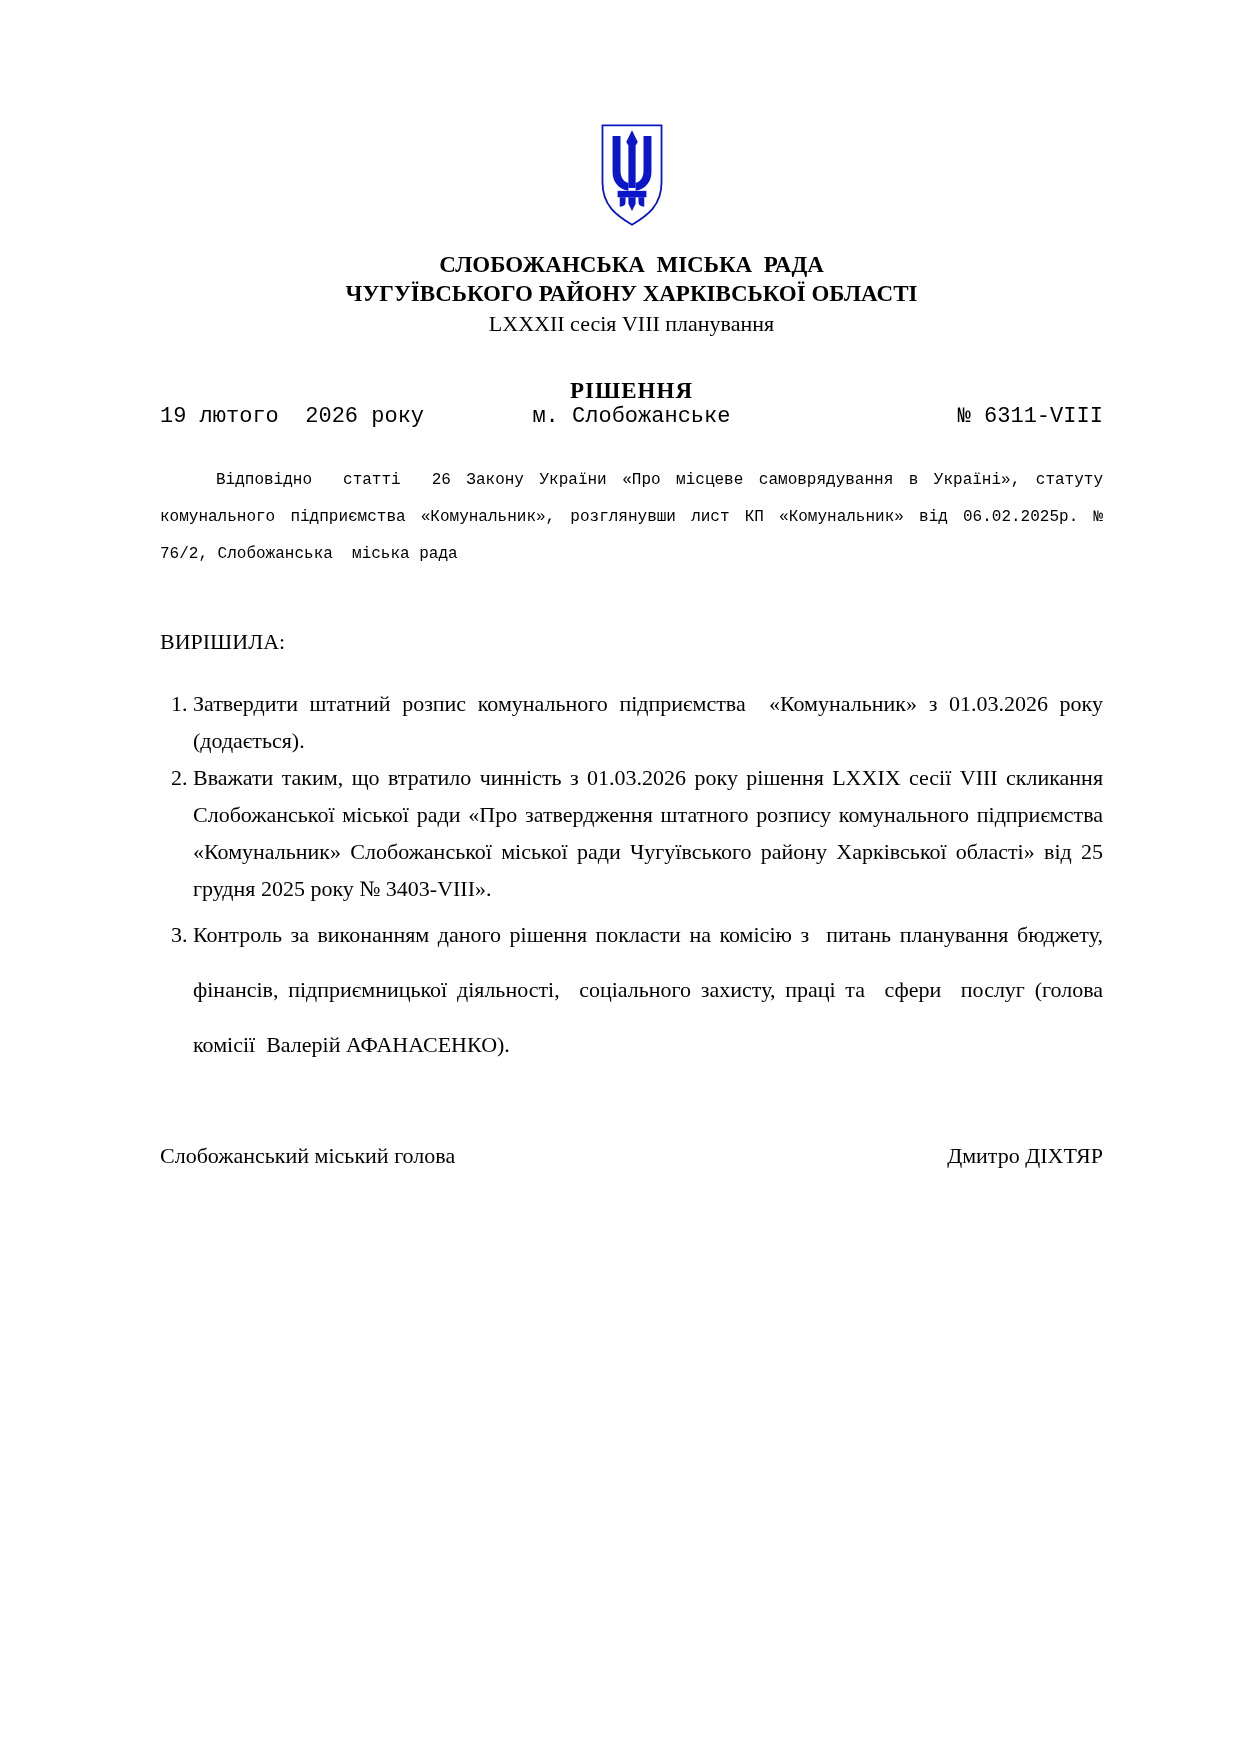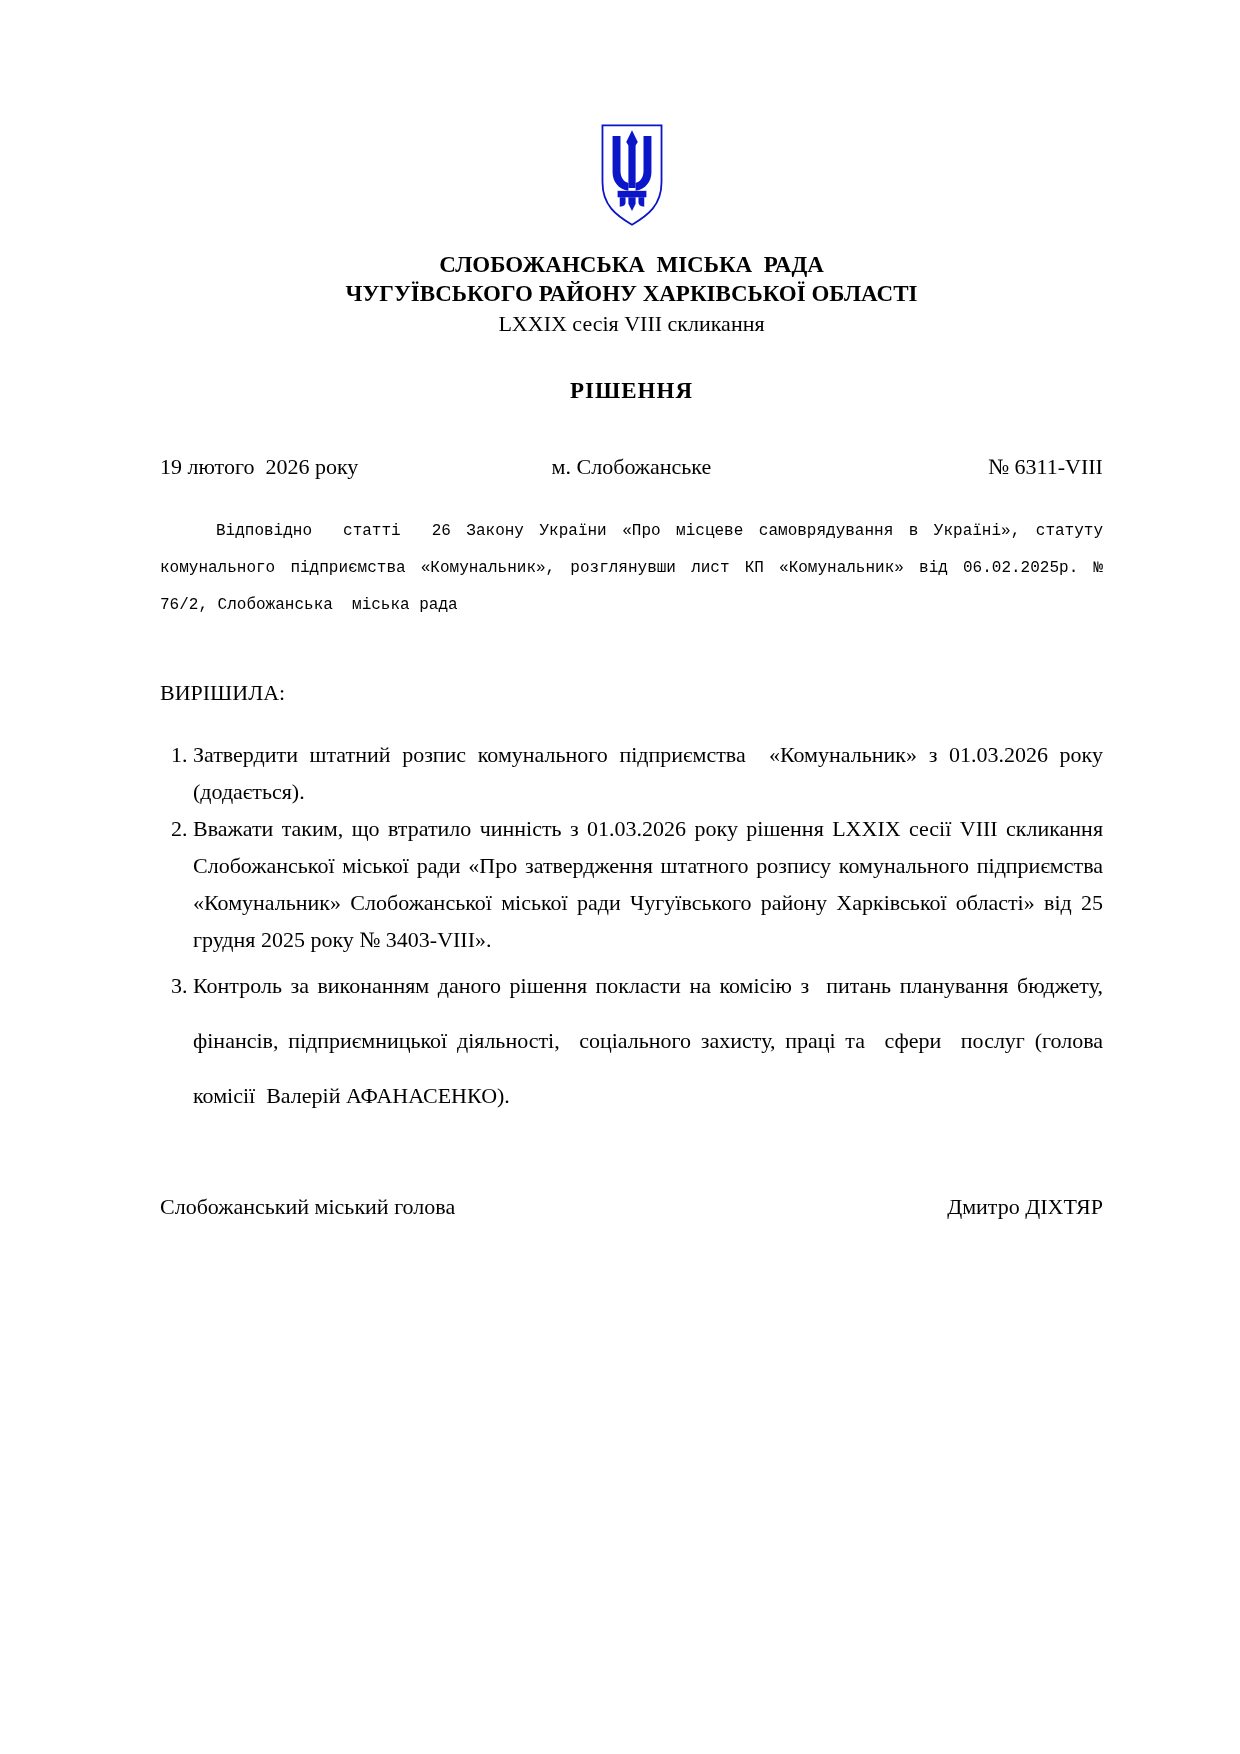--- a/index.html
+++ b/index.html
@@ -49,22 +49,22 @@
     text-align: center;
     font-weight: bold;
     font-size: 23px;
     letter-spacing: 1px;
     margin-top: 40px;
   }
   
   .meta-row {
     display: flex;
     align-items: flex-end;
-    margin-top: 50px;
     font-size: 22px;
+    font-family: Liberation Mono, monospace;
   }
   .meta-row .cell {
     width: 33.33%;
     white-space: pre-wrap;
   }
   .meta-row .cell.center { text-align: center; }
   .meta-row .cell.right  { text-align: right; }
   
   .subject {
     margin-top: 50px;
@@ -135,21 +135,21 @@
         <path d="M45 105 H55 V114 L50 124 L45 114 Z"></path>
         <path d="M33 105 H41 V112 C41 116 38 118 33 118 Z"></path>
         <path d="M67 105 H59 V112 C59 116 62 118 67 118 Z"></path>
       </g>
     </svg>
   </div>
 
   <div class="org-header">
     <div class="org-line">СЛОБОЖАНСЬКА  МІСЬКА  РАДА</div>
     <div class="org-line">ЧУГУЇВСЬКОГО РАЙОНУ ХАРКІВСЬКОЇ ОБЛАСТІ</div>
-    <div class="session-line">LXXIX сесія VIII скликання</div>
+    <div class="session-line">LXXXII сесія VIII планування</div>
   </div>
 
   <div class="doc-type">РІШЕННЯ</div>
 
   <div class="meta-row">
     <div class="cell left">19 лютого  2026 року</div>
     <div class="cell center">м. Слобожанське</div>
     <div class="cell right">№ 6311-VIII</div>
   </div>
 

